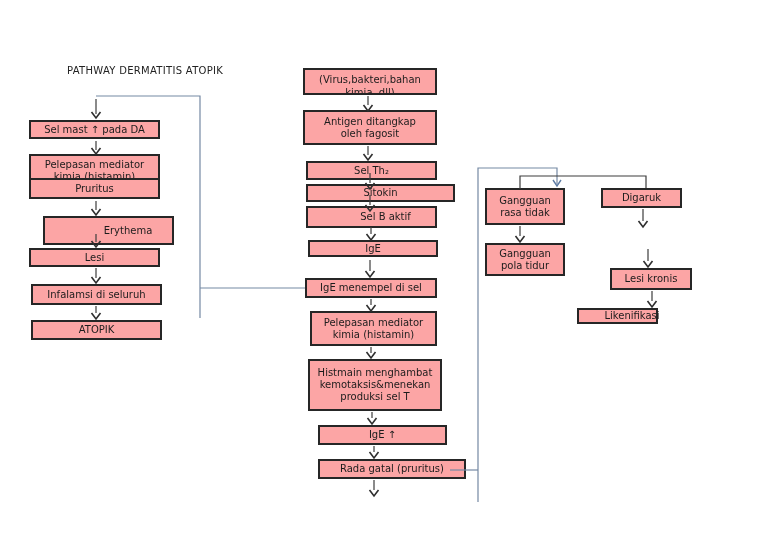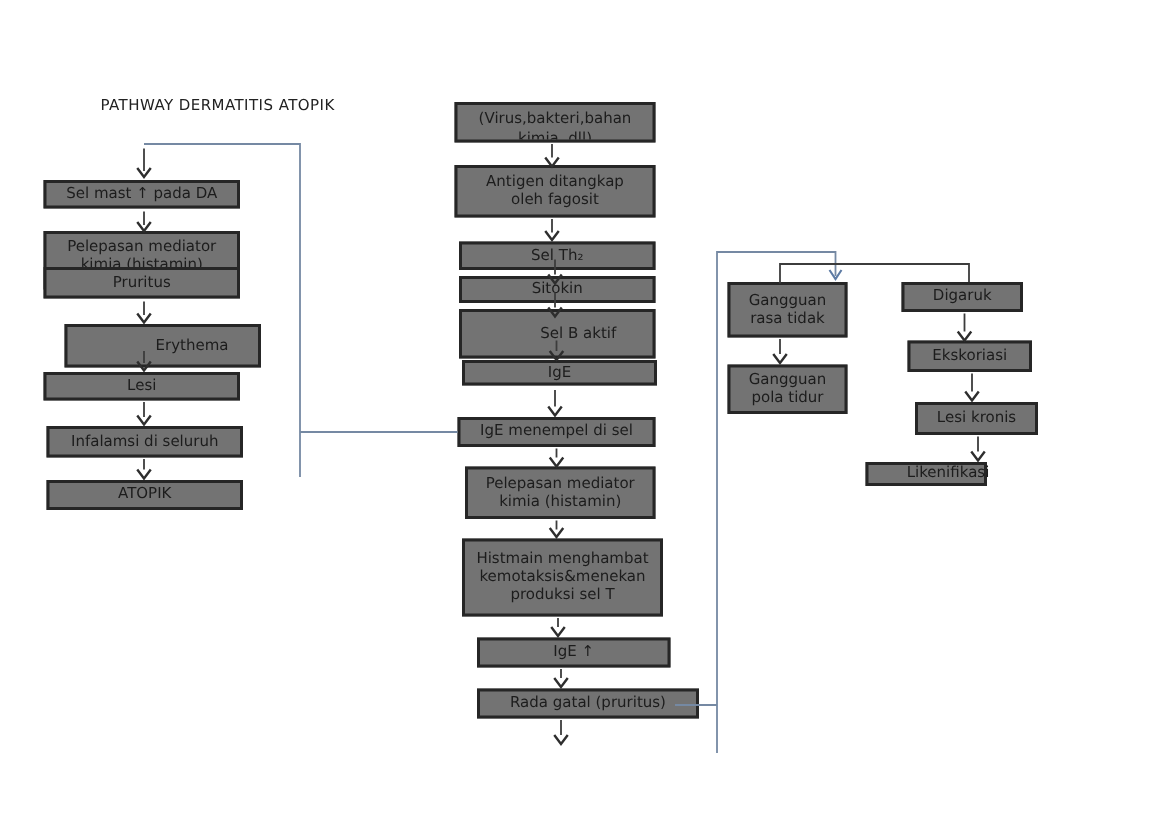--- a/index.html
+++ b/index.html
@@ -18,21 +18,21 @@
     top: 65px;
     font-size: 10px;
     font-weight: 400;
     letter-spacing: 0.3px;
     color: #222222;
   }
   .box {
     position: absolute;
     box-sizing: border-box;
     border: 2px solid #262626;
-    background: #737373;
+    background: #fca5a5;
     font-size: 10px;
     line-height: 12px;
     display: flex;
     align-items: center;
     justify-content: center;
     text-align: center;
     white-space: pre-line;
     z-index: 1;
   }
   .box.block {
@@ -68,39 +68,38 @@
   <div class="box" style="left:43px; top:216px; width:131px; height:29px;padding-left:39px;">Erythema</div>
   <div class="box" style="left:29px; top:248px; width:131px; height:19px;">Lesi</div>
   <div class="box" style="left:31px; top:284px; width:131px; height:21px;">Infalamsi di seluruh</div>
   <div class="box" style="left:31px; top:320px; width:131px; height:20px;">ATOPIK</div>
 
   <div class="box block top4" style="left:303px; top:68px; width:134px; height:27px;">(Virus,bakteri,bahan
 kimia, dll)</div>
   <div class="box" style="left:303px; top:110px; width:134px; height:35px;">Antigen ditangkap
 oleh fagosit</div>
   <div class="box" style="left:306px; top:161px; width:131px; height:19px;">Sel Th₂</div>
-  <div class="box" style="left:306px; top:184px; width:131px; height:18px;">Sitokin</div>
-  <div class="box" style="left:306px; top:206px; width:131px; height:33px;padding-left:28px;">Sel B aktif</div>
+  <div class="box" style="left:306px; top:184px; width:149px; height:18px;">Sitokin</div>
+  <div class="box" style="left:306px; top:206px; width:131px; height:22px;padding-left:28px;">Sel B aktif</div>
   <div class="box" style="left:308px; top:240px; width:130px; height:17px;">IgE</div>
   <div class="box" style="left:305px; top:278px; width:132px; height:20px;">IgE menempel di sel</div>
   <div class="box" style="left:310px; top:311px; width:127px; height:35px;">Pelepasan mediator
 kimia (histamin)</div>
   <div class="box" style="left:308px; top:359px; width:134px; height:52px;">Histmain menghambat
 kemotaksis&amp;menekan
 produksi sel T</div>
   <div class="box" style="left:318px; top:425px; width:129px; height:20px;">IgE ↑</div>
   <div class="box" style="left:318px; top:459px; width:148px; height:20px;">Rada gatal (pruritus)</div>
 
   <div class="box" style="left:485px; top:188px; width:80px; height:37px;">Gangguan
 rasa tidak</div>
   <div class="box" style="left:485px; top:243px; width:80px; height:33px;">Gangguan
 pola tidur</div>
 
   <div class="box" style="left:601px; top:188px; width:81px; height:20px;text-align:right;">Digaruk</div>
-  <div class="box" style="left:605px; top:227px; width:83px; height:21px;">Ekskoriasi</div>
   <div class="box" style="left:610px; top:268px; width:82px; height:22px;">Lesi kronis</div>
   <div class="box" style="left:577px; top:308px; width:81px; height:16px;padding-left:29px;">Likenifikasi</div>
 
   <svg class="wires" width="768" height="543" viewBox="0 0 768 543">
 
     <g>
       <polyline class="b" points="96,96 200,96 200,318"></polyline>
       <polyline class="b" points="200,288 305,288"></polyline>
     </g>
 

